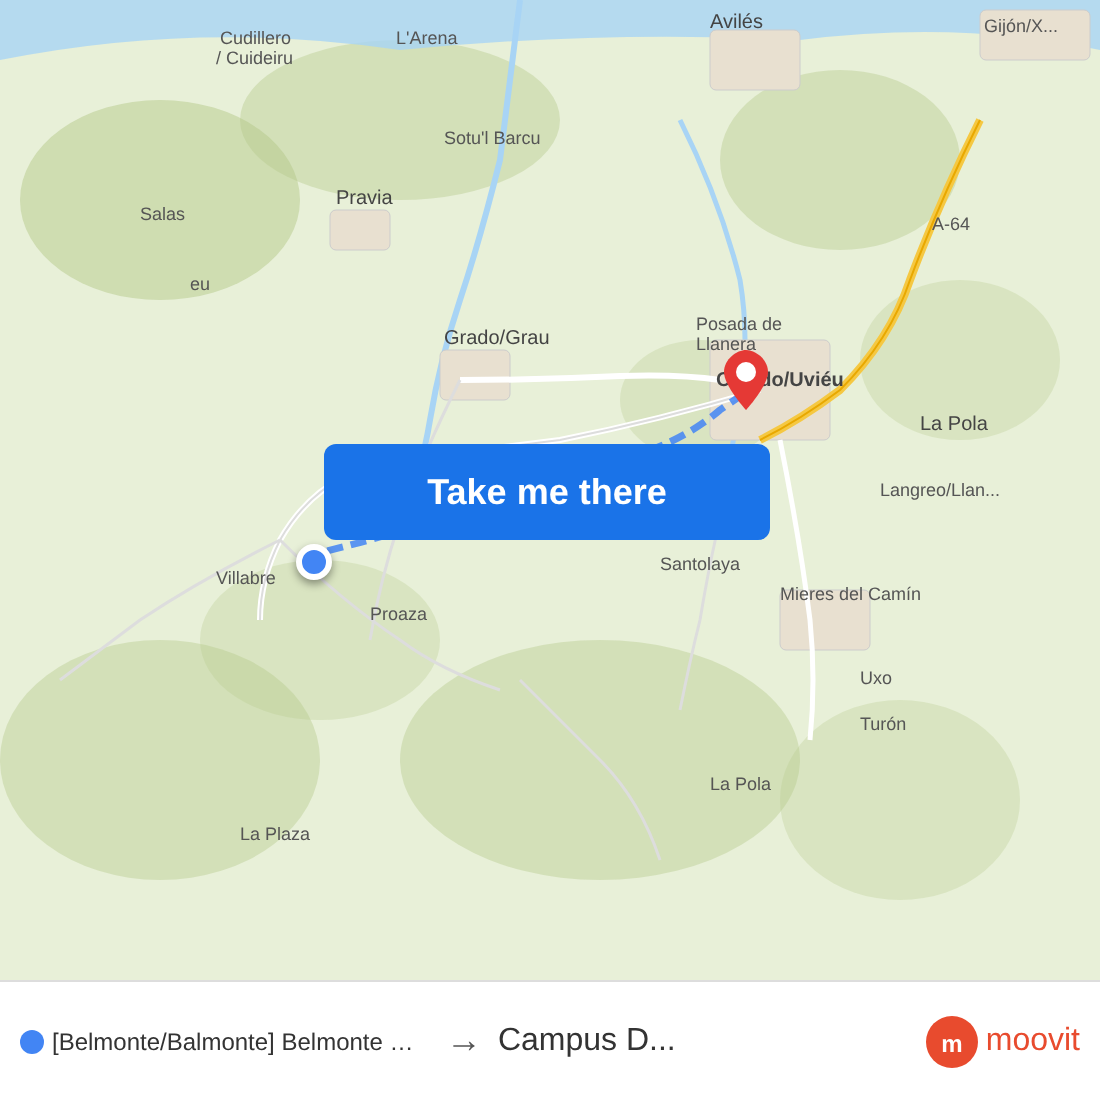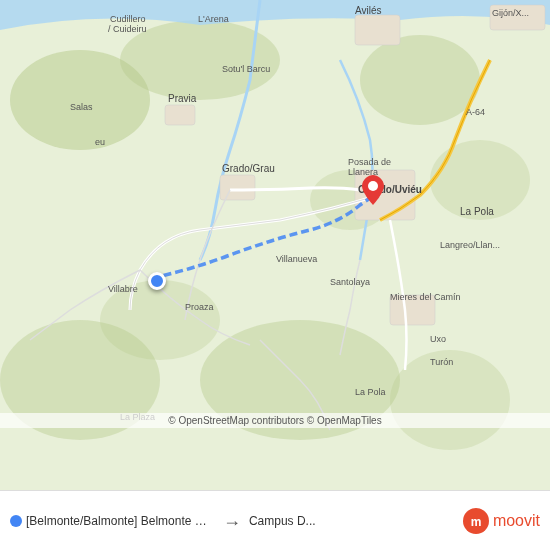--- a/index.html
+++ b/index.html
@@ -106,21 +106,21 @@
 
     #route-to {
       display: flex;
       align-items: center;
       gap: 4px;
       flex: 1;
       min-width: 0;
     }
 
     #route-to-text {
-      font-size: 12px;
+      font-size: 16px;
       color: #333;
       white-space: nowrap;
       overflow: hidden;
       text-overflow: ellipsis;
       max-width: 120px;
     }
 
     #moovit-logo {
       display: flex;
       align-items: center;
@@ -258,25 +258,23 @@
     <svg viewBox="0 0 22 30" xmlns="http://www.w3.org/2000/svg">
       <path d="M11,0 C6.5,0 0,4.5 0,11 C0,18 11,30 11,30 C11,30 22,18 22,11 C22,4.5 15.5,0 11,0 Z" fill="#e53935"></path>
       <circle cx="11" cy="11" r="5" fill="white"></circle>
     </svg>
   </div>
 
   
   <div id="origin-marker"></div>
 
   
-
-  
-  <div id="osm-attribution">
-    <span>© OpenStreetMap contributors © OpenMapTiles</span>
-  </div>
+  <button id="take-me-there-btn">Take me there</button>
+
+  
 </div>
 
 <div id="bottom-bar">
   <div id="route-from">
     <div id="route-from-dot"></div>
     <span id="route-from-text">[Belmonte/Balmonte] Belmonte De ...</span>
   </div>
   <span id="route-arrow">→</span>
   <div id="route-to">
     <span id="route-to-text">Campus D...</span>

